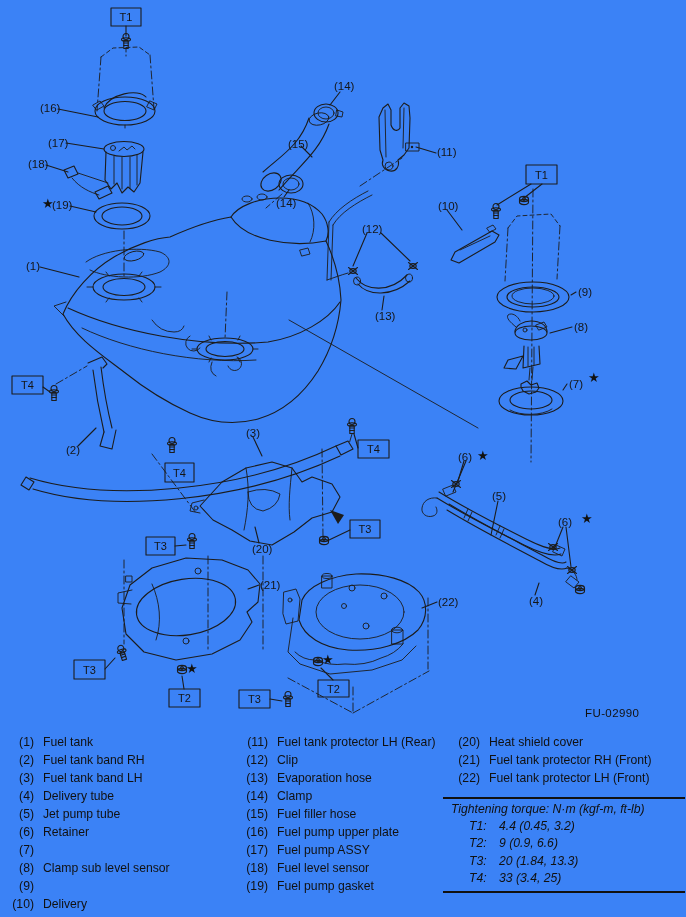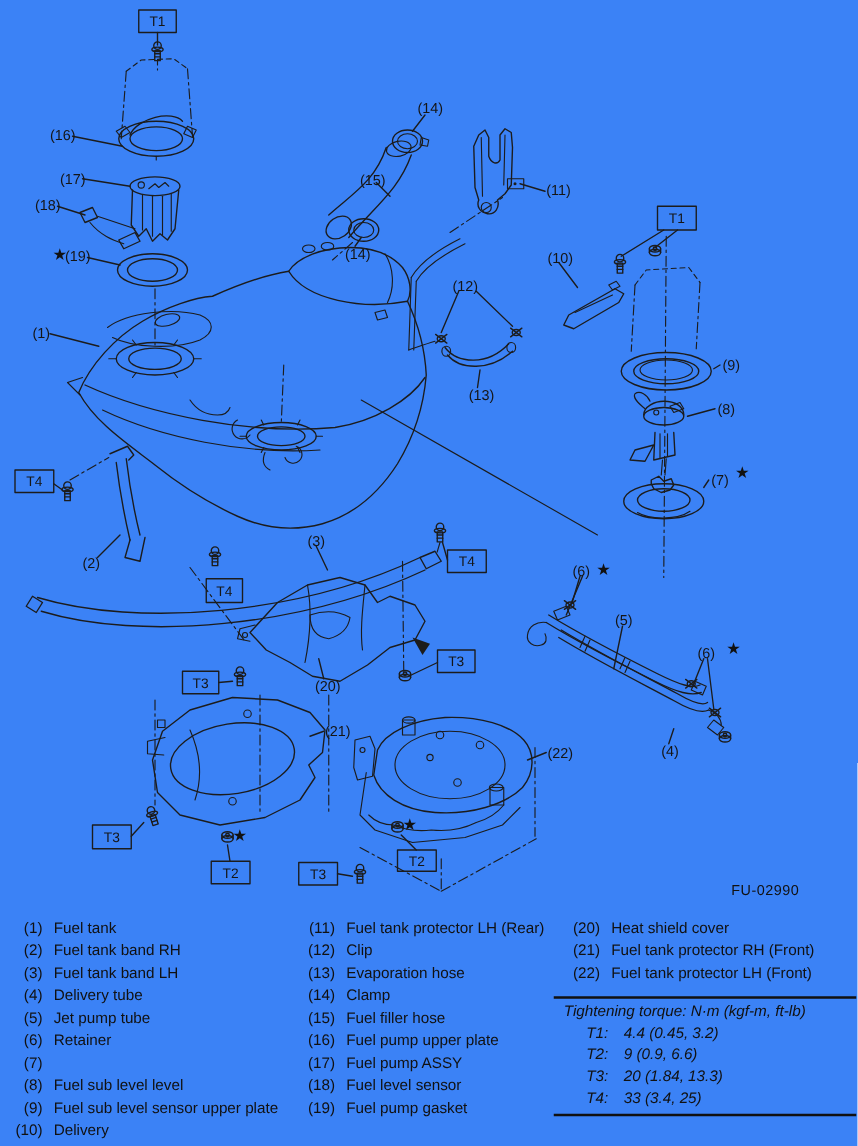--- a/index.html
+++ b/index.html
@@ -392,25 +392,24 @@
       </div>
       <div class="prow">
         <span class="num">(6)</span>
         <span class="nm">Retainer</span>
       </div>
       <div class="prow">
         <span class="num">(7)</span>
       </div>
       <div class="prow">
         <span class="num">(8)</span>
-        <span class="nm">Fuel sub level level</span>
+        <span class="nm">Clamp sub level sensor</span>
       </div>
       <div class="prow">
         <span class="num">(9)</span>
-        <span class="nm">Fuel sub level sensor upper plate</span>
       </div>
       <div class="prow">
         <span class="num">(10)</span>
         <span class="nm">Delivery</span>
       </div>
     </div>
   <div id="col2" class="parts-col">
       <div class="prow">
         <span class="num">(11)</span>
         <span class="nm">Fuel tank protector LH (Rear)</span>

